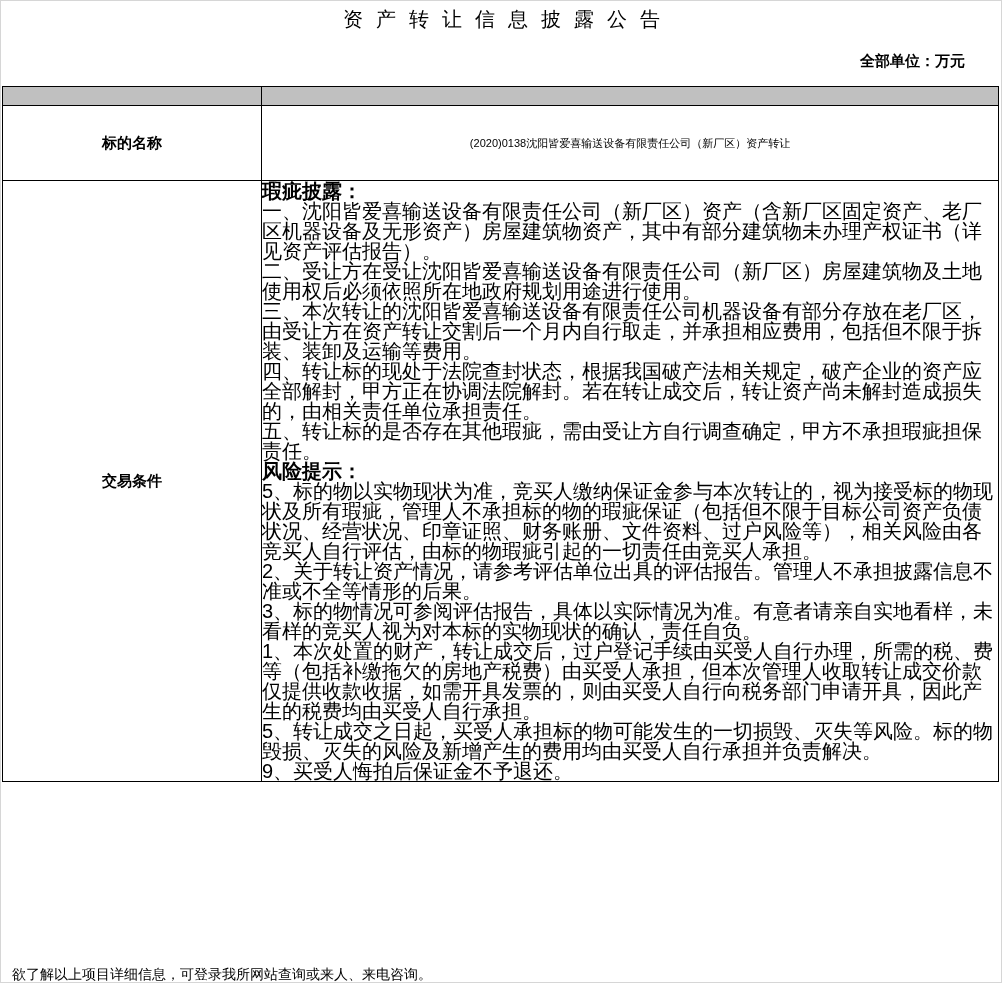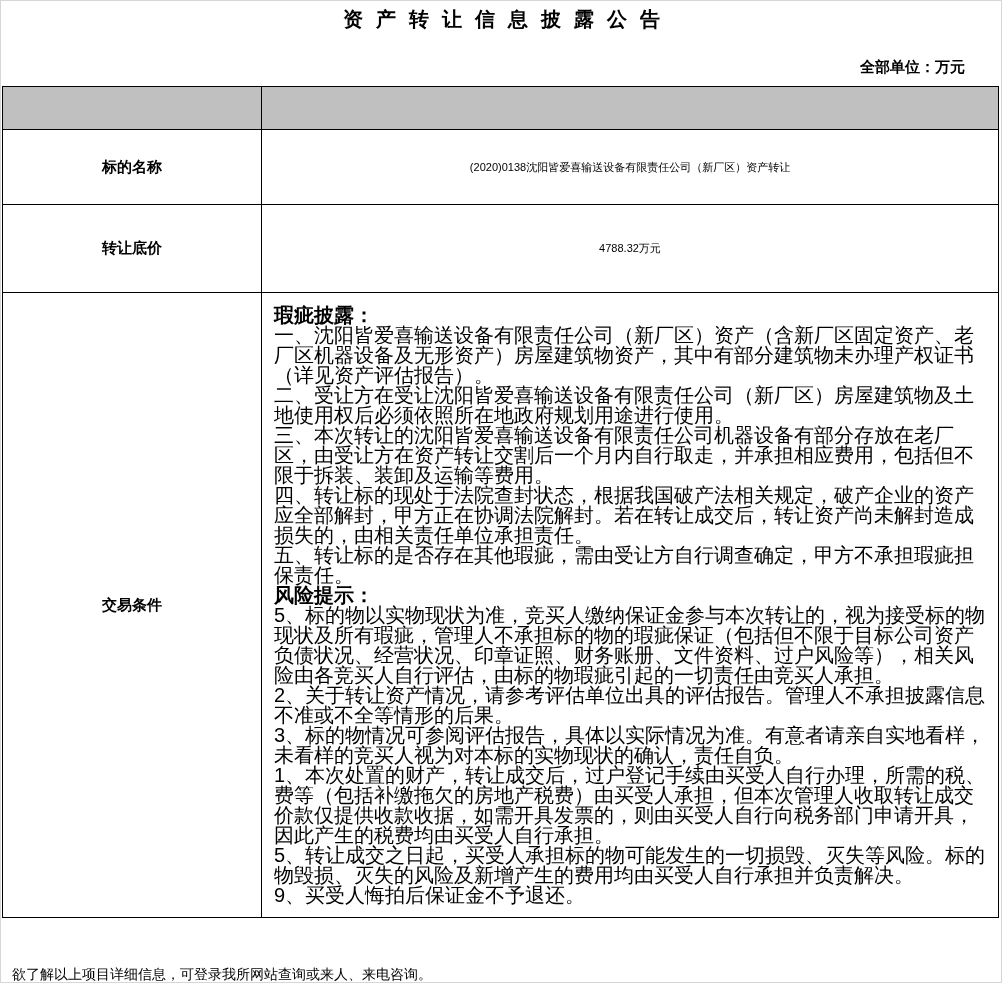--- a/index.html
+++ b/index.html
@@ -14,41 +14,41 @@
     width: 1002px; height: 983px;
     background: #fff;
     box-shadow: inset 0 0 0 1px #d6d6d6; 
     overflow: hidden;
   }
   .doc-title {
     position: absolute;
     top: 6px; left: 8px; right: 0;
     text-align: center;
     font-size: 20px;
-    font-weight: bold;
+    font-weight: normal;
     letter-spacing: 13px;
     padding-left: 6px; 
     white-space: nowrap;
   }
   .units-label {
     position: absolute;
-    top: 58px; right: 37px;
+    top: 52px; right: 37px;
     font-size: 15px;
     font-weight: bold;
   }
   table.main {
     position: absolute;
     top: 86px; left: 2px;
     width: 997px;
     border-collapse: collapse;
     table-layout: fixed;
   }
   table.main td {
     border: 1px solid #000;
-    padding: 12px;
+    padding: 0;
     vertical-align: middle;
     overflow: hidden;
   }
   col.c-label { width: 259px; }
   tr.hdr td { height: 18px; }
   td.label-cell {
     font-size: 15px;
     font-weight: bold;
     text-align: center;
   }
@@ -89,24 +89,20 @@
     </colgroup>
     <tbody>
         <tr class="hdr">
       <td style="background: rgb(192, 192, 192);"></td>
       <td style="background: rgb(192, 192, 192);"></td>
     </tr>
     <tr style="height:75px;">
       <td class="label-cell">标的名称</td>
       <td class="value-cell">(2020)0138沈阳皆爱喜输送设备有限责任公司（新厂区）资产转让</td>
     </tr>
-    <tr style="height:88px;">
-      <td class="label-cell">转让底价</td>
-      <td class="value-cell">4788.32万元</td>
-    </tr>
     <tr style="height:574px;">
       <td class="label-cell">交易条件</td>
       <td class="cond-cell">
         <div>
               <div class="cond-line bold">瑕疵披露：</div>
               <div class="cond-line">一、沈阳皆爱喜输送设备有限责任公司（新厂区）资产（含新厂区固定资产、老厂区机器设备及无形资产）房屋建筑物资产，其中有部分建筑物未办理产权证书（详见资产评估报告）。</div>
               <div class="cond-line">二、受让方在受让沈阳皆爱喜输送设备有限责任公司（新厂区）房屋建筑物及土地使用权后必须依照所在地政府规划用途进行使用。</div>
               <div class="cond-line">三、本次转让的沈阳皆爱喜输送设备有限责任公司机器设备有部分存放在老厂区，由受让方在资产转让交割后一个月内自行取走，并承担相应费用，包括但不限于拆装、装卸及运输等费用。</div>
               <div class="cond-line">四、转让标的现处于法院查封状态，根据我国破产法相关规定，破产企业的资产应全部解封，甲方正在协调法院解封。若在转让成交后，转让资产尚未解封造成损失的，由相关责任单位承担责任。</div>
               <div class="cond-line">五、转让标的是否存在其他瑕疵，需由受让方自行调查确定，甲方不承担瑕疵担保责任。</div>

